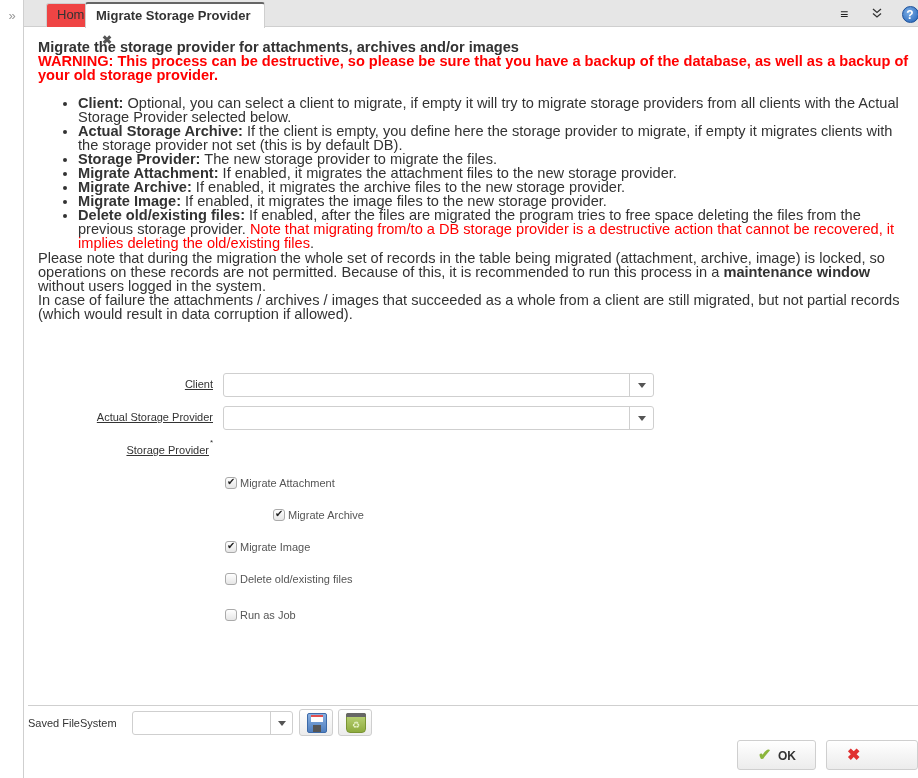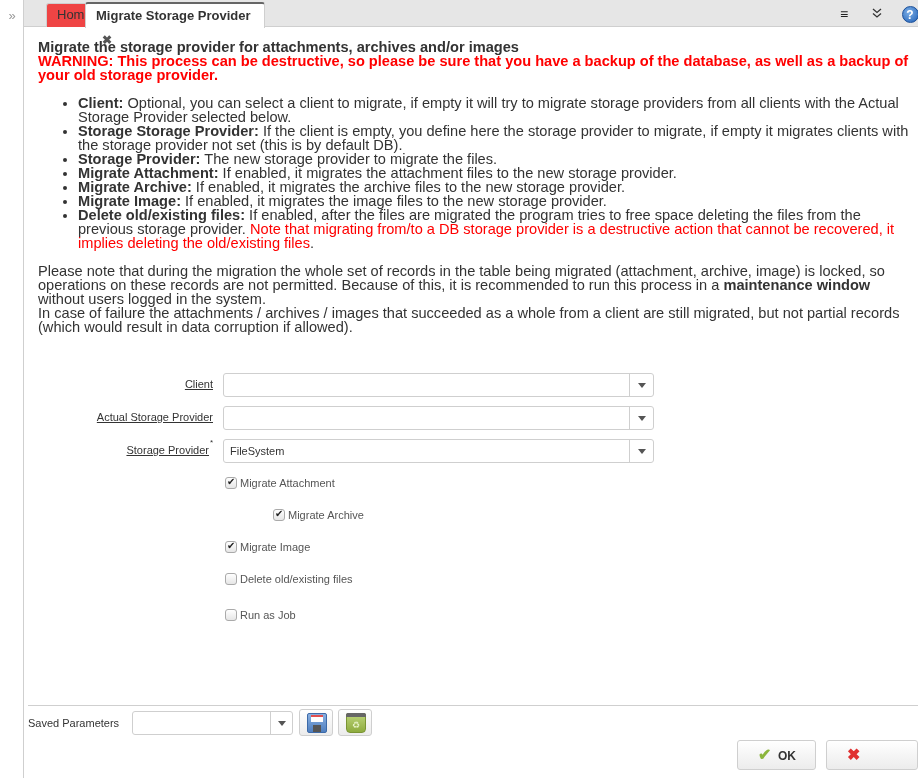--- a/index.html
+++ b/index.html
@@ -43,21 +43,21 @@
   .content {
     position: absolute; left: 38px; top: 40px; width: 876px;
     font-size: 14.6px; line-height: 14px;
   }
   .title { font-weight: bold; color: #333; }
   .warning { font-weight: bold; color: #ff0000; }
   .desc { color: #333; }
   ul.params { margin: 14px 0 0 0; padding-left: 40px; }
   ul.params li { line-height: 14px; }
   .red { color: #ff0000; }
-  .note { margin-top: 14px; }
+  .note { margin-top: 1px; }
   .form-row { position: absolute; left: 0; width: 918px; height: 24px; padding-left: 31px; }
   .form-label {
     position: absolute; right: 705px; top: 5px; font-size: 11px; color: #333; text-decoration: underline; white-space: nowrap;
   }
   .form-label .req { position: absolute; right: -4px; top: -6px; font-size: 8px; text-decoration: none; }
   .combo {
     position: absolute; left: 223px; top: 0; width: 431px; height: 24px;
     border: 1px solid #cfcfcf; border-radius: 3px; background: #fff;
   }
   .combo .value { position: absolute; left: 6px; top: 5px; font-size: 11px; color: #333; }
@@ -143,21 +143,21 @@
   <div class="tb-icon tb-help">
     <span class="circle">?</span>
   </div>
 </div>
 
 <div class="content">
   <div class="title">Migrate the storage provider for attachments, archives and/or images</div>
   <div class="warning">WARNING: This process can be destructive, so please be sure that you have a backup of the database, as well as a backup of your old storage provider.</div>
   <ul class="params">
     <li><b>Client:</b><span> Optional, you can select a client to migrate, if empty it will try to migrate storage providers from all clients with the Actual Storage Provider selected below.</span></li>
-    <li><b>Storage Storage Provider:</b><span> If the client is empty, you define here the storage provider to migrate, if empty it migrates clients with the storage provider not set (this is by default DB).</span></li>
+    <li><b>Actual Storage Archive:</b><span> If the client is empty, you define here the storage provider to migrate, if empty it migrates clients with the storage provider not set (this is by default DB).</span></li>
     <li><b>Storage Provider:</b><span> The new storage provider to migrate the files.</span></li>
     <li><b>Migrate Attachment:</b><span> If enabled, it migrates the attachment files to the new storage provider.</span></li>
     <li><b>Migrate Archive:</b><span> If enabled, it migrates the archive files to the new storage provider.</span></li>
     <li><b>Migrate Image:</b><span> If enabled, it migrates the image files to the new storage provider.</span></li>
     <li><b>Delete old/existing files:</b><span> If enabled, after the files are migrated the program tries to free space deleting the files from the previous storage provider. </span><span class="red"> Note that migrating from/to a DB storage provider is a destructive action that cannot be recovered, it implies deleting the old/existing files</span><span>.</span></li>
   </ul>
   <div class="note">
     <span>Please note that during the migration the whole set of records in the table being migrated (attachment, archive, image) is locked, so operations on these records are not permitted.  Because of this, it is recommended to run this process in a </span><b>maintenance window</b><span> without users logged in the system.</span>
   </div>
   <div>In case of failure the attachments / archives / images that succeeded as a whole from a client are still migrated, but not partial records (which would result in data corruption if allowed).</div>
@@ -174,45 +174,41 @@
 <div class="form-row" style="top:406px;border-radius:10px;">
   <span class="form-label">Actual Storage Provider</span>
   <div class="combo">
     <span class="value"></span>
     <span class="btn"></span>
   </div>
 </div>
 
 <div class="form-row" style="top:439px;">
   <span class="form-label" style="right:709px;"><span>Storage Provider</span><span class="req">*</span></span>
-  <div class="combo">
-    <span class="value">FileSystem</span>
-    <span class="btn"></span>
-  </div>
 </div>
 
 <div class="check-row" style="top:476px;">
   <span class="cb checked"></span><span class="lbl">Migrate Attachment</span>
 </div>
 <div class="check-row" style="top:508px;padding-left:48px;">
   <span class="cb checked"></span><span class="lbl">Migrate Archive</span>
 </div>
 <div class="check-row" style="top:540px;">
   <span class="cb checked"></span><span class="lbl">Migrate Image</span>
 </div>
 <div class="check-row" style="top:572px;">
   <span class="cb"></span><span class="lbl">Delete old/existing files</span>
 </div>
 <div class="check-row" style="top:608px;">
   <span class="cb"></span><span class="lbl">Run as Job</span>
 </div>
 
 <div class="divider"></div>
 
-<span class="saved-label">Saved Parameters</span>
+<span class="saved-label">Saved FileSystem</span>
 <div class="saved-combo">
   <span class="btn"></span>
 </div>
 <div class="icon-btn save">
   <span class="floppy">
       <span class="label"></span>
       <span class="shutter"></span>
     </span>
 </div>
 <div class="icon-btn del">

